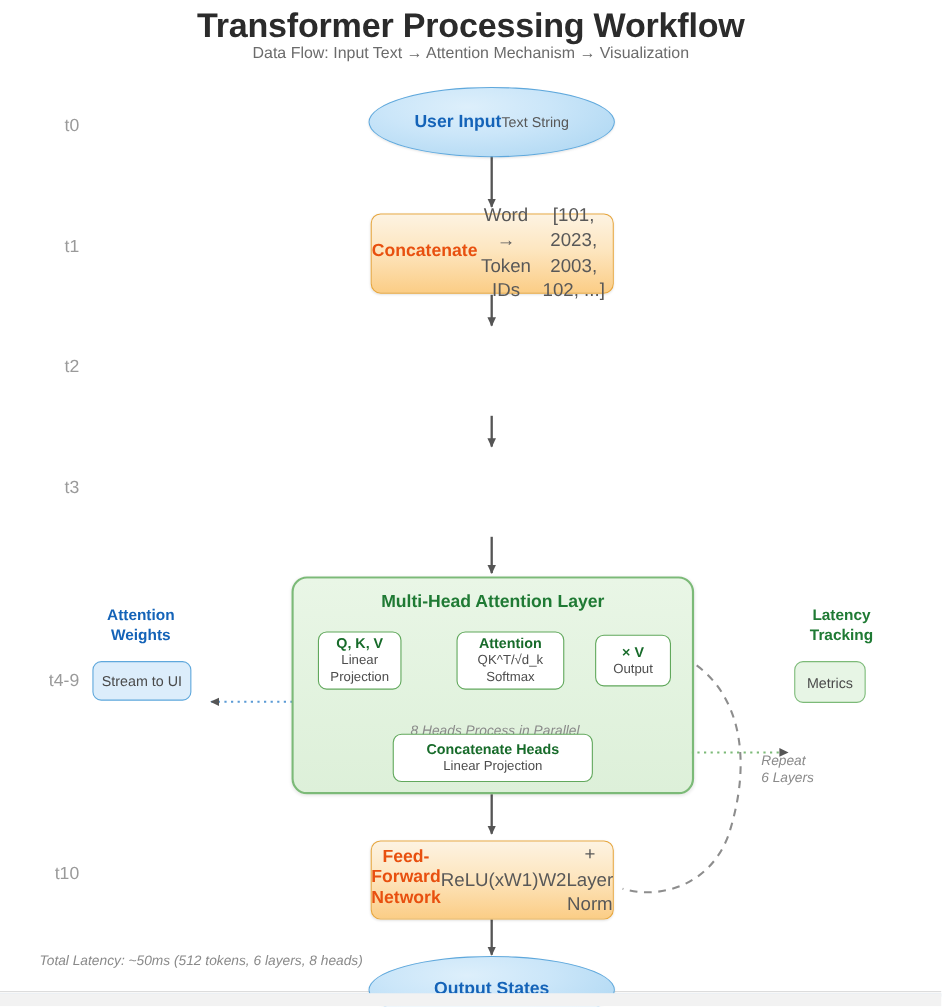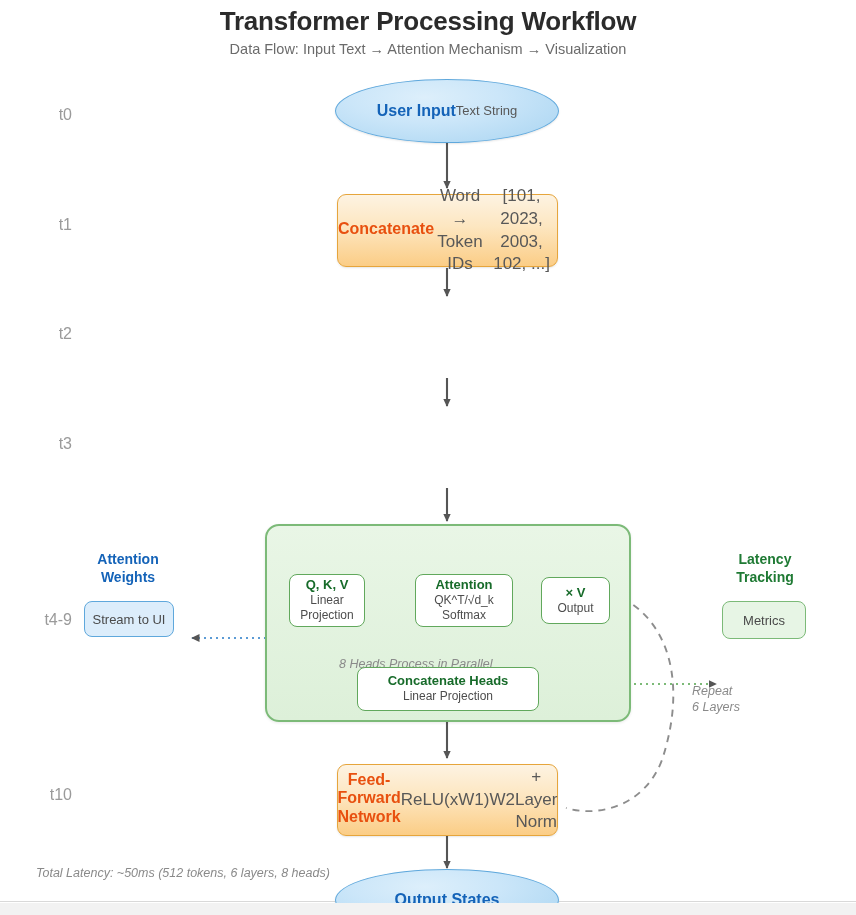--- a/index.html
+++ b/index.html
@@ -35,21 +35,21 @@
     width: 856px; height: 3px;
     background: #d0e4f5;
   }
 
   
   .title {
     position: absolute;
     left: 0; right: 0;
     top: 6px;
     text-align: center;
-    font-size: 26px;
+    font-size: 31px;
     font-weight: bold;
     color: #2b2b2b;
     letter-spacing: -0.2px;
   }
   .subtitle {
     position: absolute;
     left: 0; right: 0;
     top: 41px;
     text-align: center;
     font-size: 14.5px;
@@ -181,21 +181,21 @@
   }
 
   
   .anno {
     position: absolute;
     font-size: 12.5px;
     font-style: italic;
     color: #8a8a8a;
     line-height: 1.25;
   }
-  .anno.center { text-align: left; }
+  .anno.center { text-align: center; }
 
   svg.wires {
     position: absolute;
     left: 0; top: 0;
     width: 856px; height: 902px;
     pointer-events: none;
   }
 </style>
 </head>
 <body>
@@ -260,20 +260,21 @@
 
     <div class="node obox" style="left:337px; top:194px; width:221px; height:73px;">
       <div class="n-title">Concatenate</div>
       <div class="n-sub">Word → Token IDs</div>
       <div class="n-sub">[101, 2023, 2003, 102, ...]</div>
     </div>
 
 
 
     <div class="group" style="left:265px; top:524px; width:366px; height:198px;">
+      <div class="group-title">Multi-Head Attention Layer</div>
 
       <div class="wbox" style="left:22px; top:48px; width:76px; height:53px;">
         <div class="n-title">Q, K, V</div>
         <div class="n-sub">Linear</div>
         <div class="n-sub">Projection</div>
       </div>
 
       <div class="wbox" style="left:148px; top:48px; width:98px; height:53px;">
         <div class="n-title">Attention</div>
         <div class="n-sub">QK^T/√d_k</div>
@@ -296,21 +297,21 @@
     <div class="side-label blue" style="left:63px; top:551px; width:130px;">
       <div>Attention</div>
       <div>Weights</div>
     </div>
     <div class="sidebox blue" style="left:84px; top:601px; width:90px; height:36px;">Stream to UI</div>
 
     <div class="side-label green" style="left:700px; top:551px; width:130px;">
       <div>Latency</div>
       <div>Tracking</div>
     </div>
-    <div class="sidebox green" style="left:722px; top:601px; width:84px; height:38px;">Metrics</div>
+    <div class="sidebox green" style="left:722px; top:601px; width:65px; height:38px;">Metrics</div>
 
     <div class="anno" style="left:692px; top:684px; width:90px;">
       <div>Repeat</div>
       <div>6 Layers</div>
     </div>
 
     <div class="node obox" style="left:337px; top:764px; width:221px; height:72px;">
       <div class="n-title">Feed-Forward Network</div>
       <div class="n-sub">ReLU(xW1)W2</div>
       <div class="n-sub">+ Layer Norm</div>

